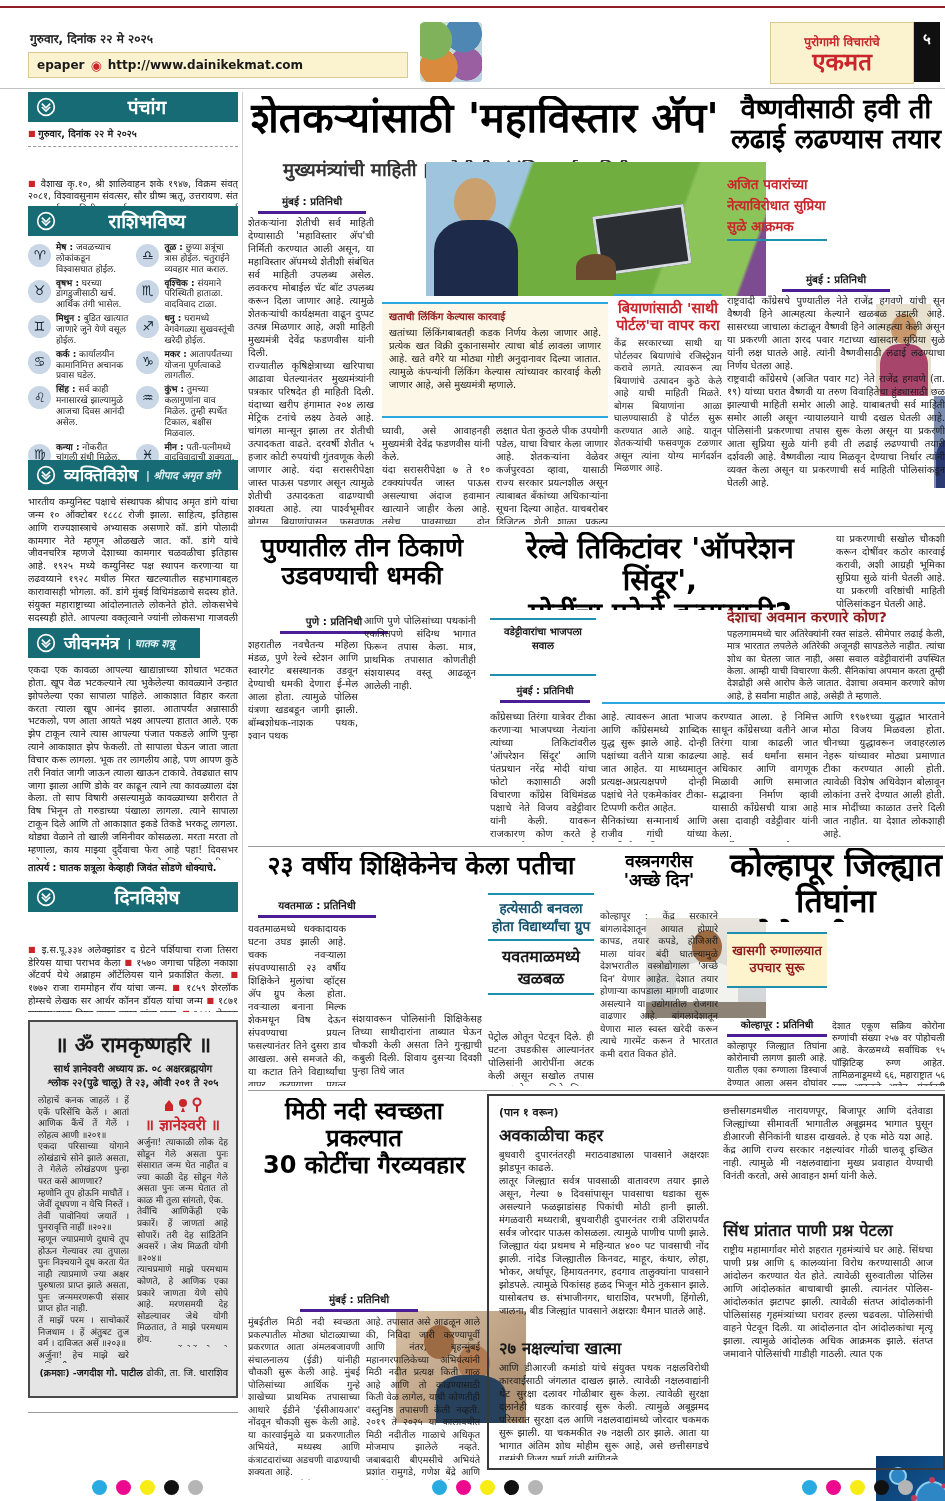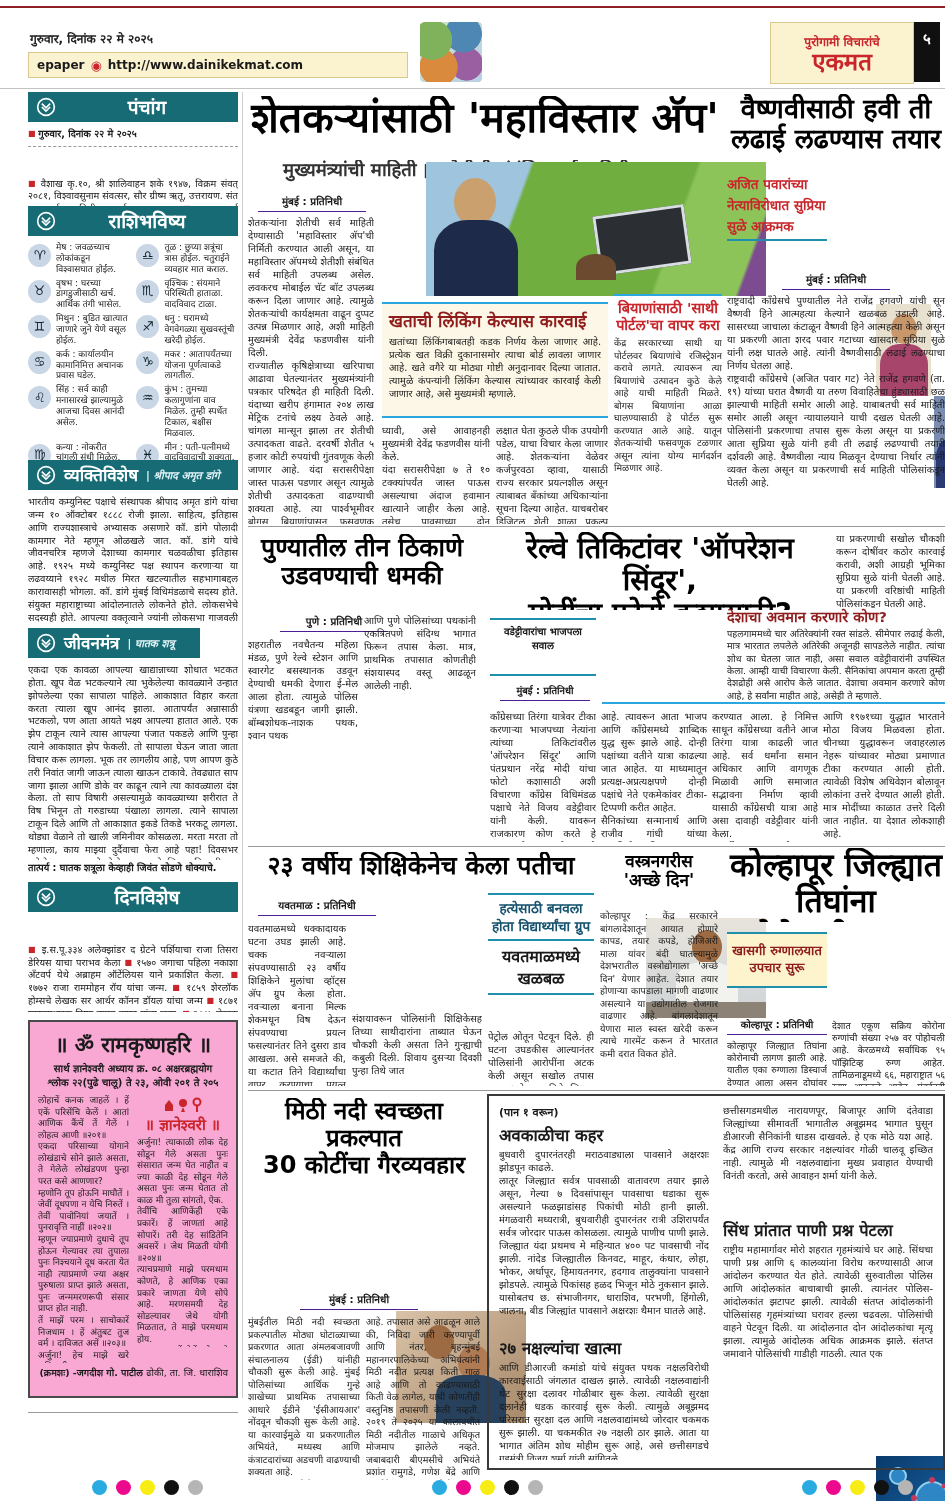--- a/index.html
+++ b/index.html
@@ -31,42 +31,42 @@
   .hdr-rule{left:0;top:88px;width:945px;height:1px;background:#c2c2c2;}
   
   .teal-hdr{background:#166b75;color:#fff;display:flex;align-items:center;gap:8px;padding:0 8px;height:30px;box-sizing:border-box;}
   .teal-hdr .t{font-size:19px;font-weight:bold;flex:1;text-align:center;line-height:1;}
   .teal-hdr .t.small{font-size:17px;text-align:left;flex:0 0 auto;}
   .hdr-sub{font-size:10.5px;font-style:italic;color:#dff2f5;font-weight:bold;}
   .chev{width:20px;height:20px;flex:none;}
   .body-text{font-size:9.8px;line-height:1.33;text-align:justify;overflow:hidden;white-space:pre-line;}
   .sb-text{font-size:9.6px;line-height:1.34;text-align:justify;overflow:hidden;white-space:pre-line;}
   .headline{font-weight:bold;color:#000;text-align:center;line-height:1.12;overflow:hidden;}
-  .byline{font-size:10.3px;font-weight:bold;text-align:center;border-bottom:1px solid #4c1d95;padding-bottom:3px;overflow:hidden;white-space:nowrap;}
+  .byline{font-size:10.3px;font-weight:bold;text-align:center;border-bottom:3px solid #4c1d95;padding-bottom:3px;overflow:hidden;white-space:nowrap;}
   .seg::before{content:"■ ";color:#c9252b;font-size:8px;vertical-align:1px;}
   .seg{display:inline;}
   .rule-h{background:#9a9a9a;height:1px;}
   .rule-teal{background:#2aa7df;height:2px;}
   .vline{width:1px;background:#cfcfcf;}
   
   .zgrid{display:grid;grid-template-rows:repeat(6,1fr);grid-auto-flow:column;gap:3px 8px;}
   .zitem{display:flex;gap:5px;font-size:8.9px;line-height:1.22;align-items:flex-start;}
   .zic{width:23px;height:23px;border-radius:50%;background:#c9d6e6;color:#10232e;display:flex;
        align-items:center;justify-content:center;font-size:13px;flex:none;margin-top:2px;}
-  .zname{font-weight:normal;}
+  .zname{font-weight:bold;}
   
   .cream-box{background:#fcf7e6;border-top:2px solid #2aa7df;border-bottom:2px solid #2aa7df;box-sizing:border-box;padding:5px 7px;overflow:hidden;}
   .maroon{color:#8f1d1d;}
   .redhead{color:#c9252b;}
   .subbox{border-top:2px solid #1f8fae;border-bottom:2px solid #1f8fae;padding:4px 2px;box-sizing:border-box;
           font-weight:bold;text-align:center;overflow:hidden;}
   .photo{overflow:hidden;position:relative;background:#ddd;}
   .face{position:absolute;border-radius:50%;}
   
-  #dnyan{border:2px solid #4a4a4a;background:#f9a8d4;padding:6px 8px;box-sizing:border-box;}
+  #dnyan{border:2px solid #4a4a4a;background:#e5e5e5;padding:6px 8px;box-sizing:border-box;}
   #dnyan .ttl{font-family:"DejaVu Serif",serif;font-size:21px;font-weight:bold;text-align:center;margin:2px 0 4px;}
   #dnyan .sub{font-size:10px;font-weight:bold;text-align:center;line-height:1.35;}
   #dnyan .cols{display:flex;gap:8px;margin-top:6px;}
   #dnyan .col{flex:1;font-size:8.9px;line-height:1.3;text-align:justify;white-space:pre-line;overflow:hidden;}
   .dlogo{color:#c9252b;font-weight:bold;font-size:15px;text-align:center;margin:2px 0 4px;line-height:1.1;}
   .dfoot{font-size:9.5px;text-align:right;font-weight:bold;margin-top:3px;}
   
   .dots{display:flex;gap:9px;}
   .dots span{width:15px;height:15px;border-radius:50%;display:block;}
   
@@ -260,21 +260,21 @@
     <div class="face" style="left:28px;top:16px;width:42px;height:48px;background:#caa06e"></div>
     <div class="abs" style="left:8px;top:58px;width:84px;height:76px;background:#1d2a4a;border-radius:40% 40% 0 0"></div>
     <div class="abs" style="left:170px;top:48px;width:86px;height:54px;background:#2b2f33;border:3px solid #d8dde2;transform:rotate(-8deg)"></div>
     <div class="abs" style="left:150px;top:92px;width:40px;height:26px;background:#6b4a2f;border-radius:50% 50% 0 0"></div>
   </div>
 
   <div class="abs body-text" style="left:248px;top:216px;width:126px;height:308px">शेतकऱ्यांना शेतीची सर्व माहिती देण्यासाठी 'महाविस्तार अ‍ॅप'ची निर्मिती करण्यात आली असून, या महाविस्तार अ‍ॅपमध्ये शेतीशी संबंधित सर्व माहिती उपलब्ध असेल. लवकरच मोबाईल चॅट बॉट उपलब्ध करून दिला जाणार आहे. त्यामुळे शेतकऱ्यांची कार्यक्षमता वाढून दुप्पट उत्पन्न मिळणार आहे, अशी माहिती मुख्यमंत्री देवेंद्र फडणवीस यांनी दिली.
 राज्यातील कृषिक्षेत्राच्या खरिपाचा आढावा घेतल्यानंतर मुख्यमंत्र्यांनी पत्रकार परिषदेत ही माहिती दिली. यंदाच्या खरीप हंगामात २०४ लाख मेट्रिक टनांचे लक्ष्य ठेवले आहे. चांगला मान्सून झाला तर शेतीची उत्पादकता वाढते. दरवर्षी शेतीत ५ हजार कोटी रुपयांची गुंतवणूक केली जाणार आहे. यंदा सरासरीपेक्षा जास्त पाऊस पडणार असून त्यामुळे शेतीची उत्पादकता वाढण्याची शक्यता आहे. त्या पार्श्वभूमीवर बोगस बियाणांपासून फसवणूक टाळण्यासाठी शेतकऱ्यांनी केंद्र सरकारच्या साथी पोर्टलची मदत</div>
 
   <div class="abs cream-box" style="left:382px;top:302px;width:226px;height:116px">
-    <div style="font-size:17px;font-weight:bold" class="maroon">खताची लिंकिंग केल्यास कारवाई</div>
+    <div style="font-size:10px;font-weight:bold" class="maroon">खताची लिंकिंग केल्यास कारवाई</div>
     <div class="body-text" style="height:78px;margin-top:3px">खतांच्या लिंकिंगबाबतही कडक निर्णय केला जाणार आहे. प्रत्येक खत विक्री दुकानासमोर त्याचा बोर्ड लावला जाणार आहे. खते वगैरे या मोठ्या गोष्टी अनुदानावर दिल्या जातात. त्यामुळे कंपन्यांनी लिंकिंग केल्यास त्यांच्यावर कारवाई केली जाणार आहे, असे मुख्यमंत्री म्हणाले.</div>
   </div>
 
   <div class="abs" style="left:614px;top:294px;width:108px;height:230px;overflow:hidden;border-top:2px solid #2aa7df;padding-top:4px">
     <div class="redhead" style="font-size:14.5px;font-weight:bold;line-height:1.15;text-align:center">बियाणांसाठी 'साथी पोर्टल'चा वापर करा</div>
     <div class="body-text" style="height:168px;margin-top:4px;font-size:9.4px">केंद्र सरकारच्या साथी या पोर्टलवर बियाणांचे रजिस्ट्रेशन करावे लागते. त्यावरून त्या बियाणांचे उत्पादन कुठे केले आहे याची माहिती मिळते. बोगस बियाणांना आळा घालण्यासाठी हे पोर्टल सुरू करण्यात आले आहे. यातून शेतकऱ्यांची फसवणूक टळणार असून त्यांना योग्य मार्गदर्शन मिळणार आहे.</div>
   </div>
 
   <div class="abs body-text" style="left:382px;top:424px;width:108px;height:100px">घ्यावी, असे आवाहनही मुख्यमंत्री देवेंद्र फडणवीस यांनी केले.
 यंदा सरासरीपेक्षा ७ ते १० टक्क्यांपर्यंत जास्त पाऊस असल्याचा अंदाज हवामान खात्याने जाहीर केला आहे. तसेच पावसाच्या दोन खंडांमधील अंदाज हा जास्त नसेल, असेही हवामान खात्याने म्हटले आहे. राज्यात आवश्यक तेवढा बियाणांचा आणि खतांचा पुरवठा केला जाणार आहे. तसेच मागील वर्षांचा अनुभव</div>

